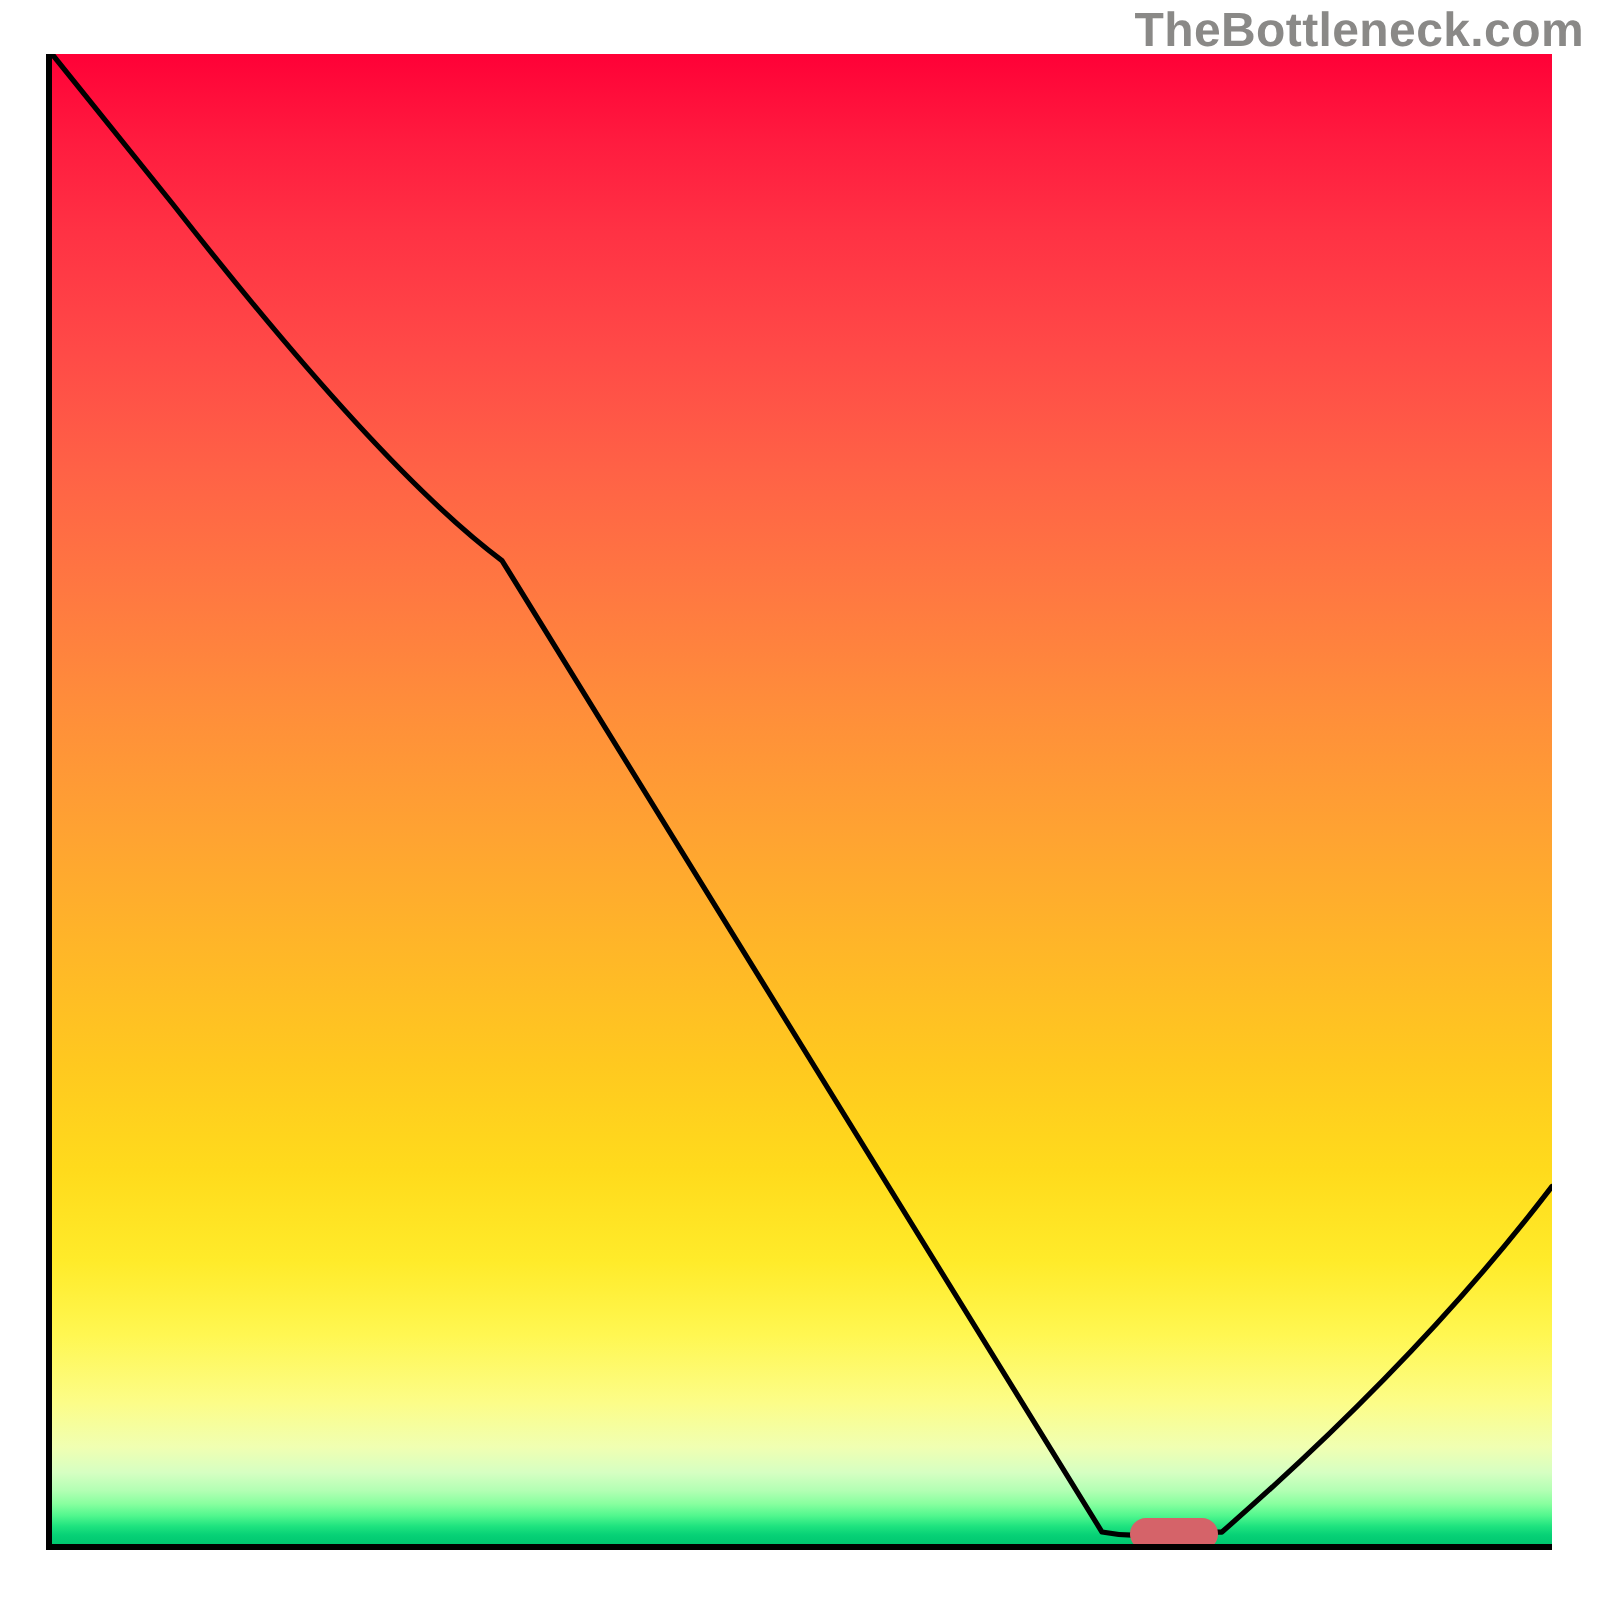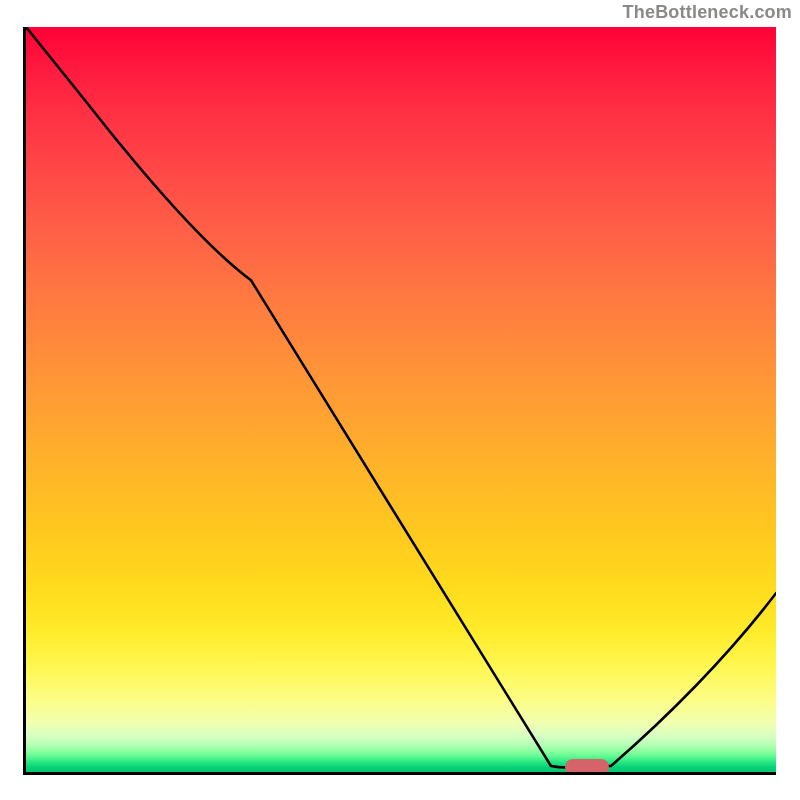--- a/index.html
+++ b/index.html
@@ -13,21 +13,21 @@
   }
   .canvas {
     position: relative;
     width: 800px;
     height: 800px;
   }
   .watermark {
     position: absolute;
     top: 2px;
     right: 8px;
-    font-size: 18px;
+    font-size: 24px;
     font-weight: 600;
     color: #8a8987;
     letter-spacing: 0.2px;
     z-index: 10;
   }
   .plot-frame {
     position: absolute;
     left: 23px;
     top: 27px;
     width: 753px;

